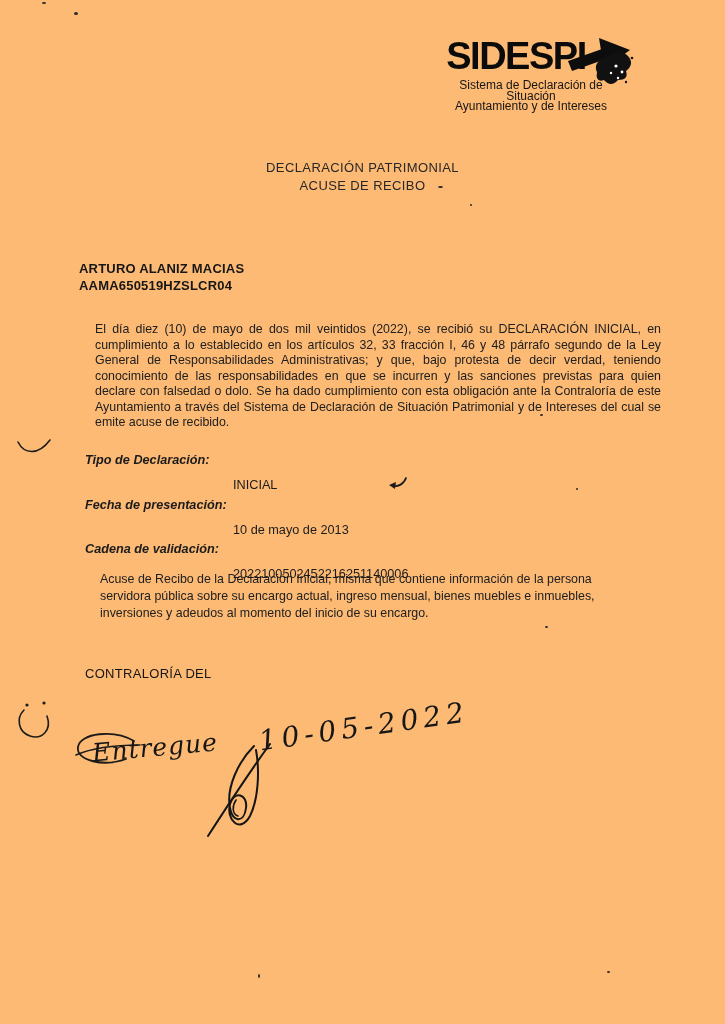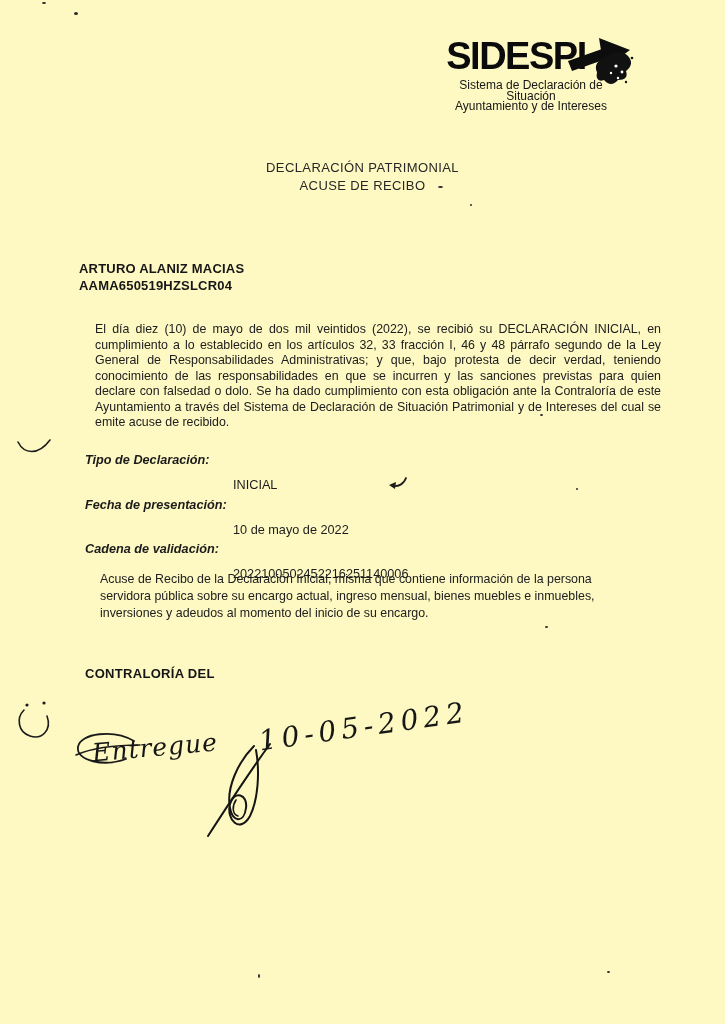--- a/index.html
+++ b/index.html
@@ -1,17 +1,17 @@
 <!DOCTYPE html>
 <html><head>
 <meta charset="utf-8">
 <style>
   html,body{margin:0;padding:0;background:#e8e8e8;}
   .page{
-    position:relative;width:725px;height:1024px;background:#fef9c3;
+    position:relative;width:725px;height:1024px;background:#fdba74;
     font-family:"Liberation Sans",sans-serif;color:#1f1f1f;overflow:hidden;
     margin:0 auto;box-shadow:0 0 4px rgba(0,0,0,.25);
   }
   
   .logo{position:absolute;top:36px;left:442px;width:200px;text-align:center;}
   .logo-row{position:relative;height:44px;}
   .logo-text{
     display:inline-block;font-size:38px;font-weight:bold;letter-spacing:-1.5px;
     line-height:40px;color:#0b0b0b;margin-right:52px;
     font-family:"Liberation Sans",sans-serif;
@@ -28,21 +28,21 @@
   .para1{position:absolute;left:83px;top:310px;width:566px;margin:12px;
     text-align:justify;font-size:12.4px;line-height:15.5px;color:#202020;}
   .para2{position:absolute;left:100px;top:571px;width:512px;margin:0;
     font-size:12.4px;line-height:17.2px;color:#202020;}
   
   .fields{position:absolute;left:85px;top:451px;font-size:12.7px;color:#1b1b1b;}
   .frow{display:flex;line-height:19.6px;}
   .flabel{font-weight:bold;width:148px;flex:none;font-style:italic;}
   .fvalue{white-space:nowrap;margin-top:25px;}
   
-  .office{position:absolute;left:85px;top:666px;font-weight:bold;
+  .office{position:absolute;left:85px;top:666px;font-weight:normal;
     font-size:13px;letter-spacing:.3px;color:#151515;}
   
   .hand{position:absolute;color:#161616;font-family:"DejaVu Serif",serif;font-style:italic;}
   .hw-word{left:92px;top:733px;font-size:25px;transform:rotate(-5deg);letter-spacing:1px;}
   .hw-date{left:258px;top:710px;font-size:28px;letter-spacing:5px;transform:rotate(-8deg);}
   .penmark{position:absolute;}
   .penmark svg{display:block;}
   
   .speck{position:absolute;background:#2a2a2a;border-radius:50%;}
 </style>
@@ -108,21 +108,21 @@
     </svg>
   </div>
 
   <div class="fields">
     <div class="frow">
       <span class="flabel">Tipo de Declaración:</span>
       <span class="fvalue">INICIAL</span>
     </div>
     <div class="frow">
       <span class="flabel">Fecha de presentación:</span>
-      <span class="fvalue">10 de mayo de 2022</span>
+      <span class="fvalue">10 de mayo de 2013</span>
     </div>
     <div class="frow">
       <span class="flabel">Cadena de validación:</span>
       <span class="fvalue">2022100502452216251140006</span>
     </div>
   </div>
 
   <p class="para2">Acuse de Recibo de la Declaración Inicial, misma que contiene información de la persona servidora pública sobre su encargo actual, ingreso mensual, bienes muebles e inmuebles, inversiones y adeudos al momento del inicio de su encargo.</p>
 
   <div class="office">CONTRALORÍA DEL</div>

